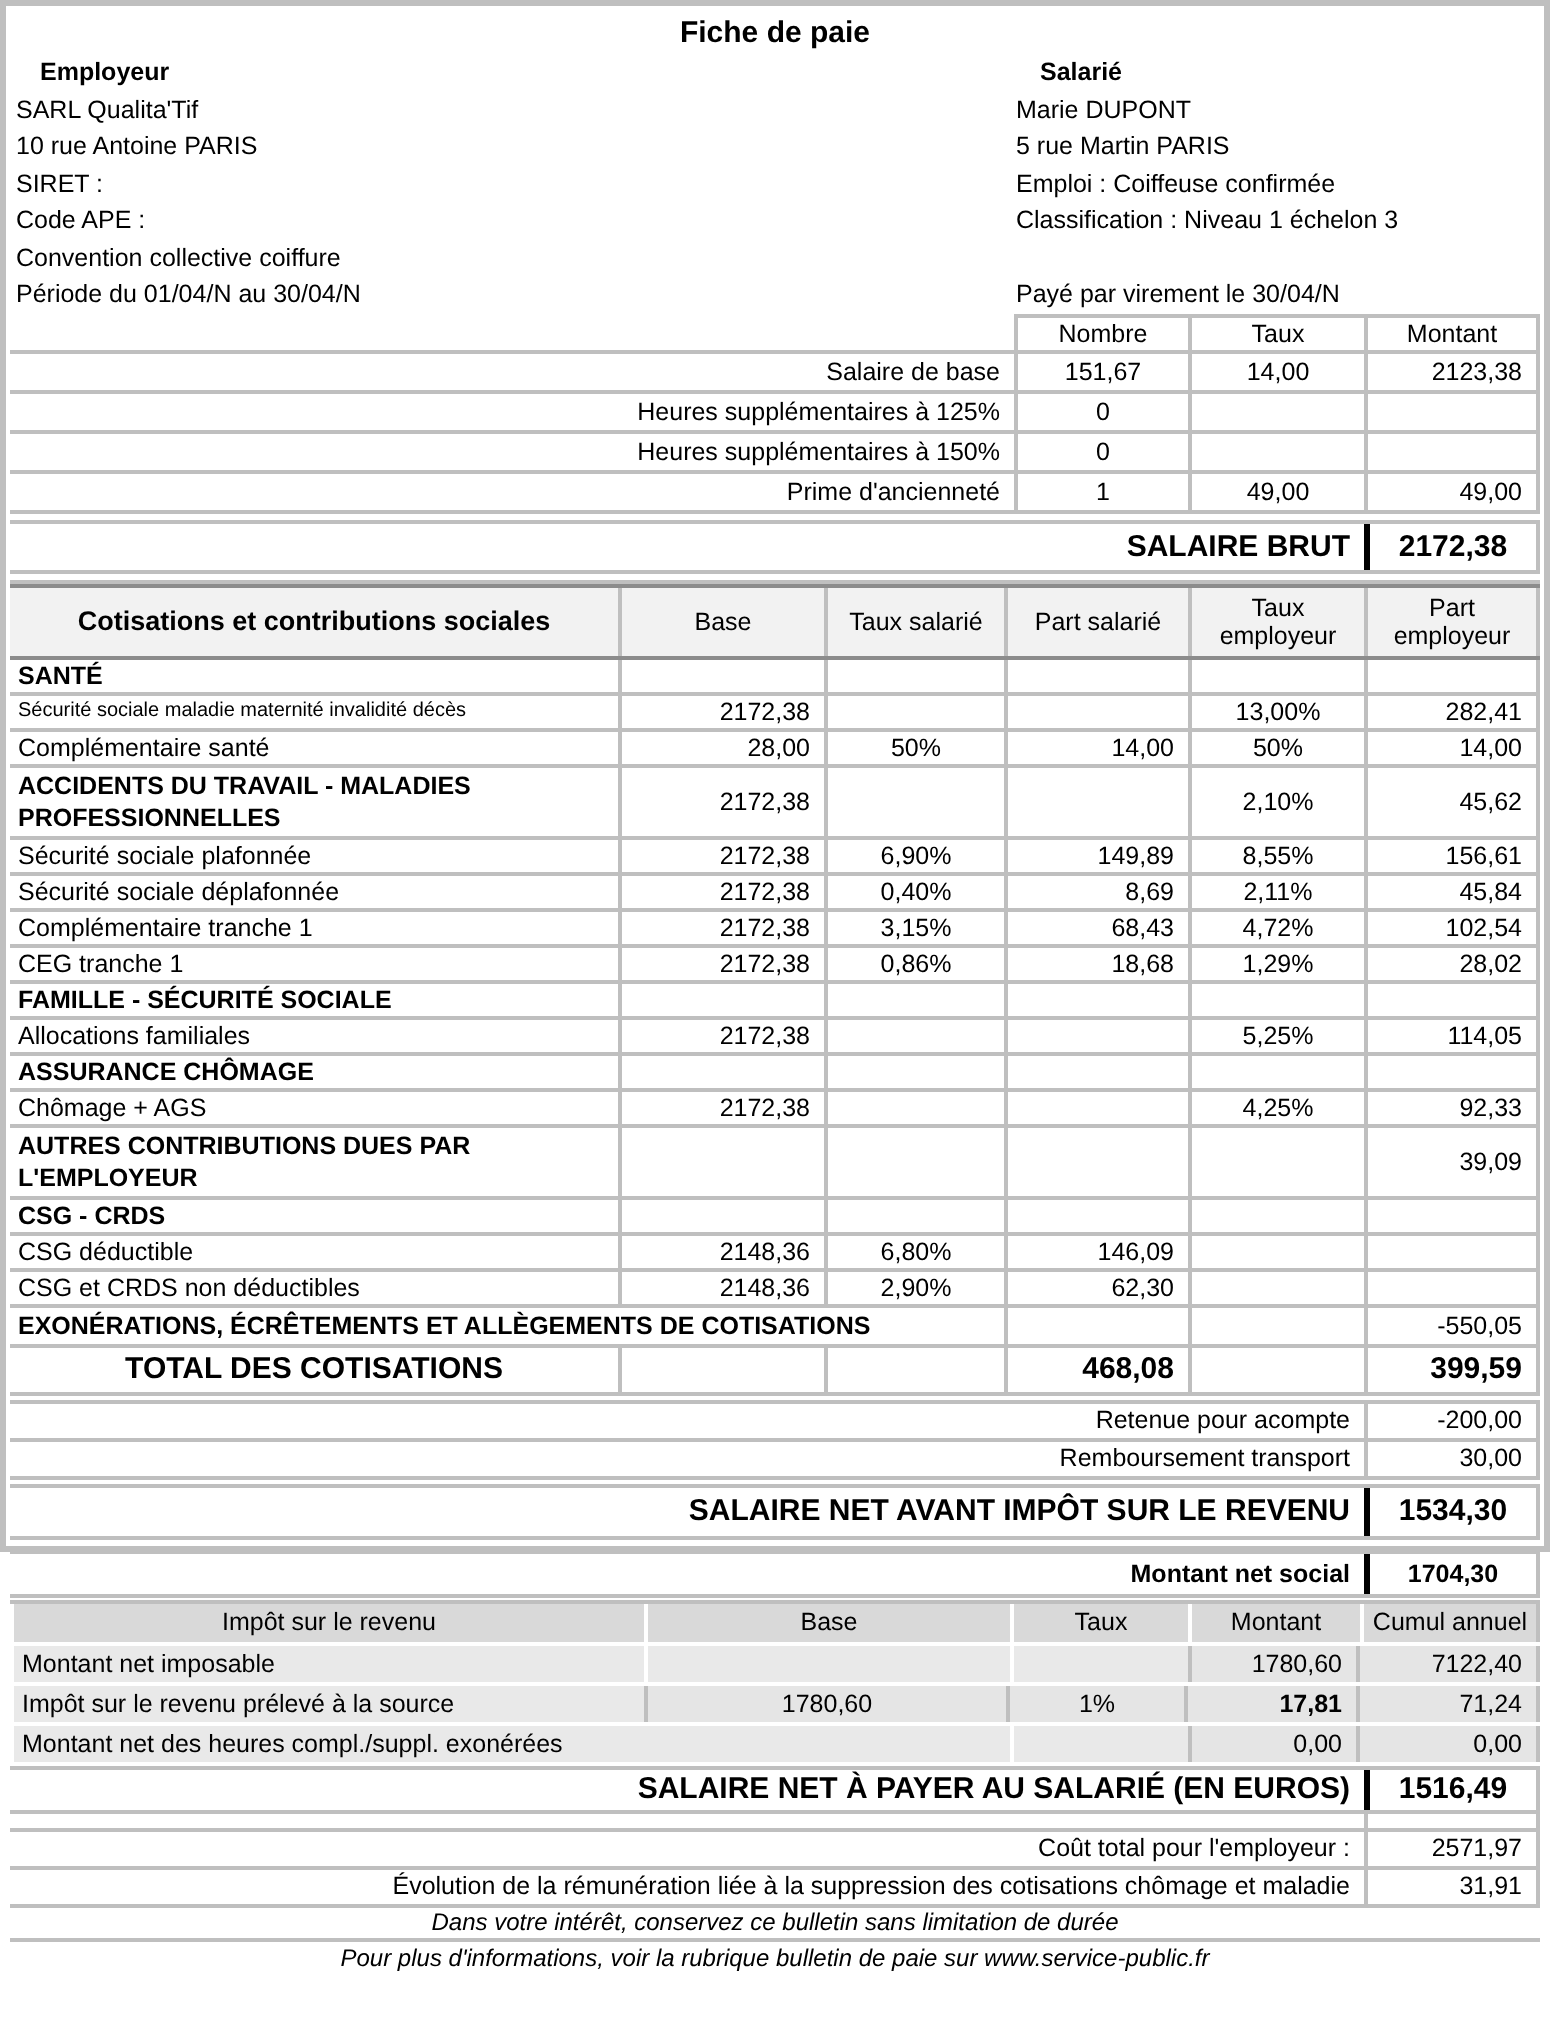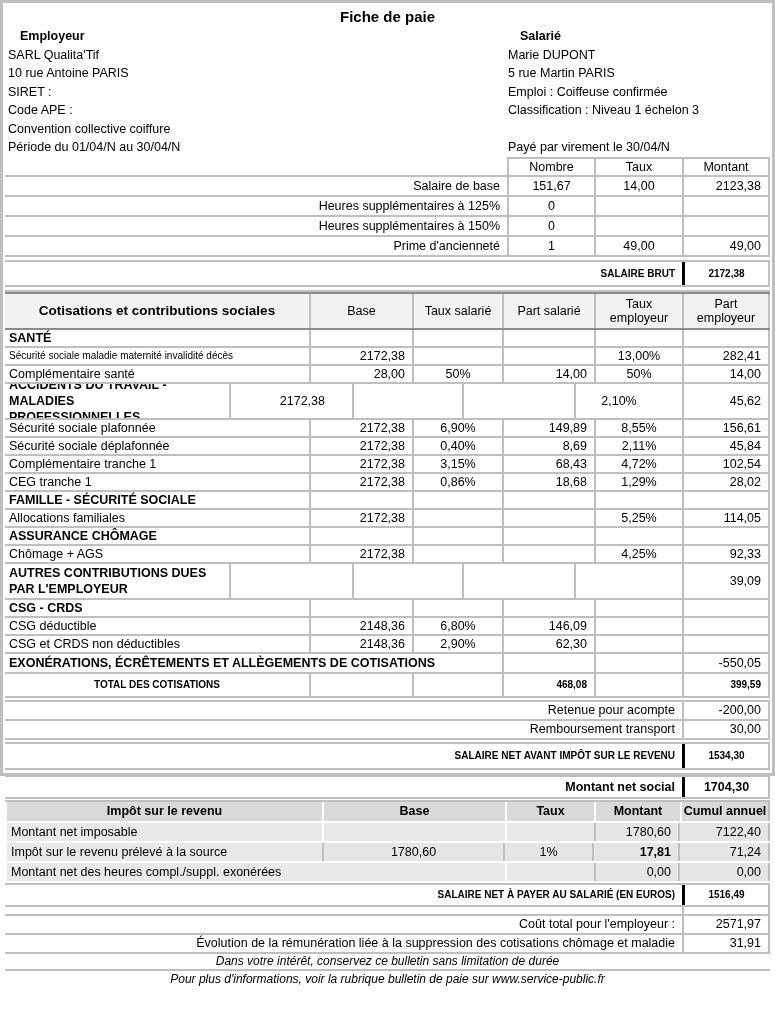--- a/index.html
+++ b/index.html
@@ -24,44 +24,44 @@
   .row{display:grid;border-bottom:2px solid var(--grid);align-items:stretch;height:18px;}
   .cell{border-left:2px solid var(--grid);display:flex;align-items:center;overflow:hidden;}
   .cell:first-child{border-left:none;}
   .edge{border-right:2px solid var(--grid);}
   .noline{border-left:none;}
   .bt{border-top:2px solid var(--grid);}
   .c{justify-content:center;text-align:center;}
   .r{justify-content:flex-end;padding-right:7px;text-align:right;}
   .l{padding-left:4px;}
   .b{font-weight:bold;}
-  .big{font-size:10px;}
+  .big{font-size:15px;}
   .small{font-size:10px;}
   .blackline{border-left:3px solid var(--black);}
   
   .earn{grid-template-columns:1fr 87px 88px 88px;}
   .cot{grid-template-columns:1fr 103px 90px 92px 88px 88px;}
   .tax{grid-template-columns:1fr 183px 89px 86px 90px;}
   .tot{grid-template-columns:1fr 88px;}
   
   .h19{height:19px;}.h20{height:20px;}.h21{height:21px;}.h22{height:22px;}
-  .h24{height:24px;}.h25{height:25px;}.h26{height:26px;}.h36{height:36px;gap:20px;}
+  .h24{height:24px;}.h25{height:25px;}.h26{height:26px;}.h36{height:36px;}
   .h38{height:38px;}.h9{height:9px;}.h17{height:17px;}
   .sp4{height:4px;}.sp5{height:5px;}.sp7{height:7px;}.sp3{height:3px;}
   .sprow{display:block;border-bottom:2px solid var(--grid);}
   
   .cothead{border-top:2px solid var(--dark);border-bottom:2px solid var(--dark);}
   .cothead .cell{background:var(--hdrfill);line-height:14px;}
   .cothead .cell:first-child{font-weight:bold;font-size:13.5px;}
   
   .taxrow{border-bottom:2px solid #fff;}
   .taxrow .cell{border-left:2px solid #fff;background:var(--taxrow);}
   .taxrow .cell.white{background:#e5e5e5;border-left:2px solid var(--grid);border-right:2px solid var(--grid);}
   .taxrow .cell.white + .cell.white{border-left:none;}
-  .taxhead .cell{background:var(--taxhdr);font-weight:bold;}
+  .taxhead .cell{background:var(--taxhdr);font-weight:normal;}
   .footer{font-style:italic;text-align:center;display:flex;align-items:center;justify-content:center;font-size:12px;}
 </style>
 </head>
 <body>
 
 <div class="page">
 
   <div class="title">Fiche de paie</div>
 
   <div class="parties">

